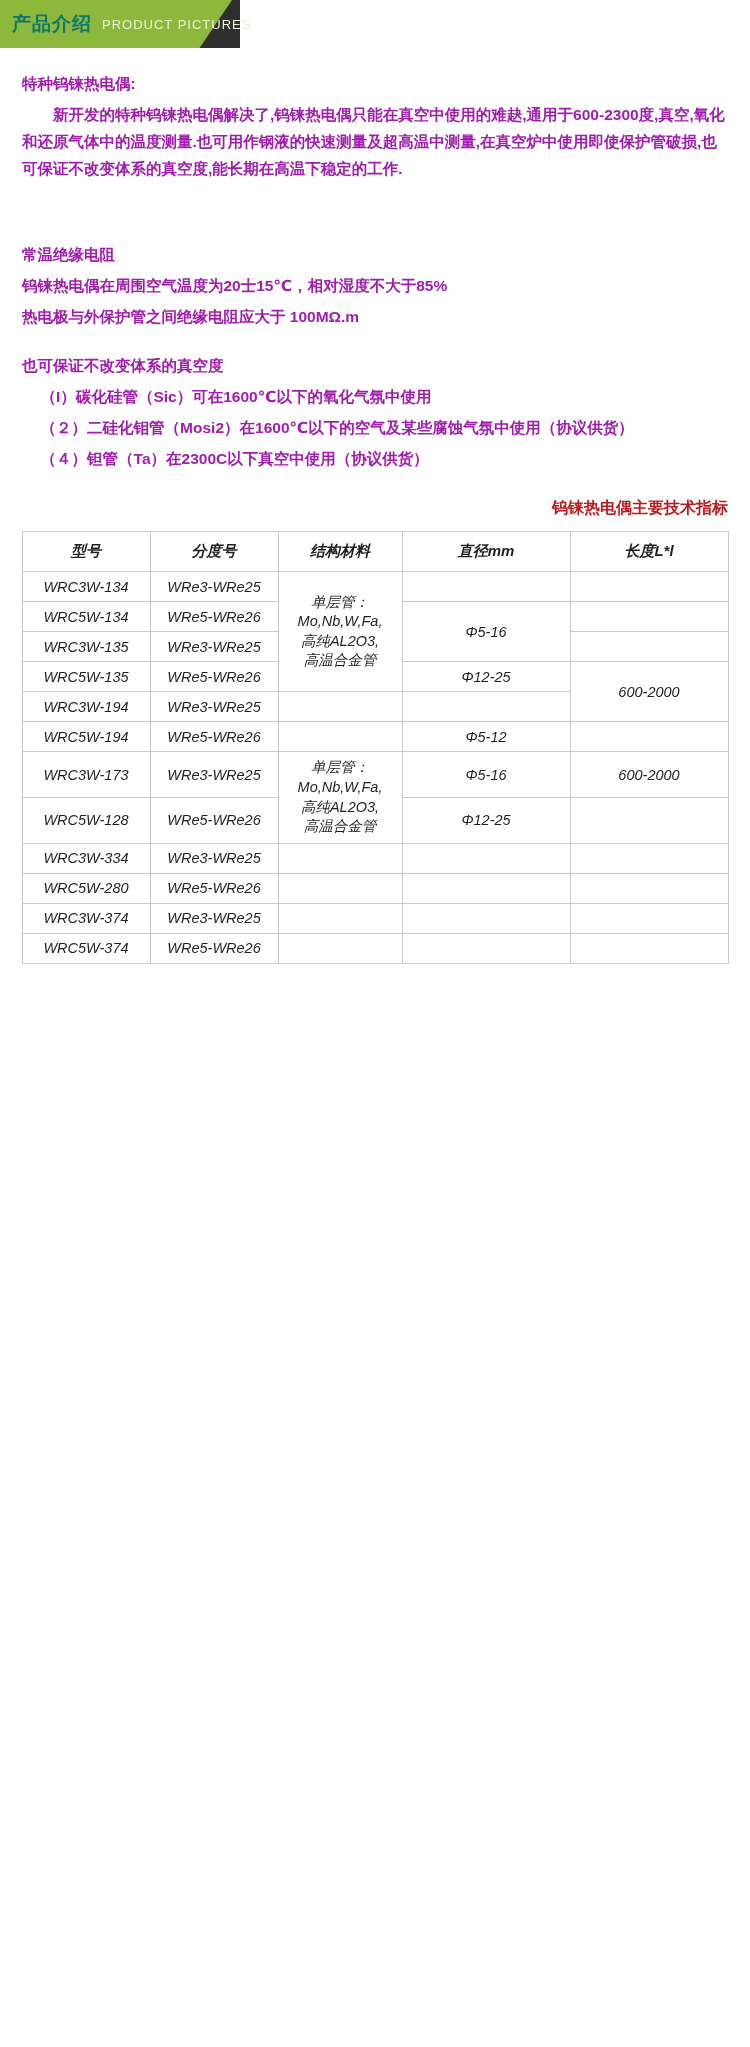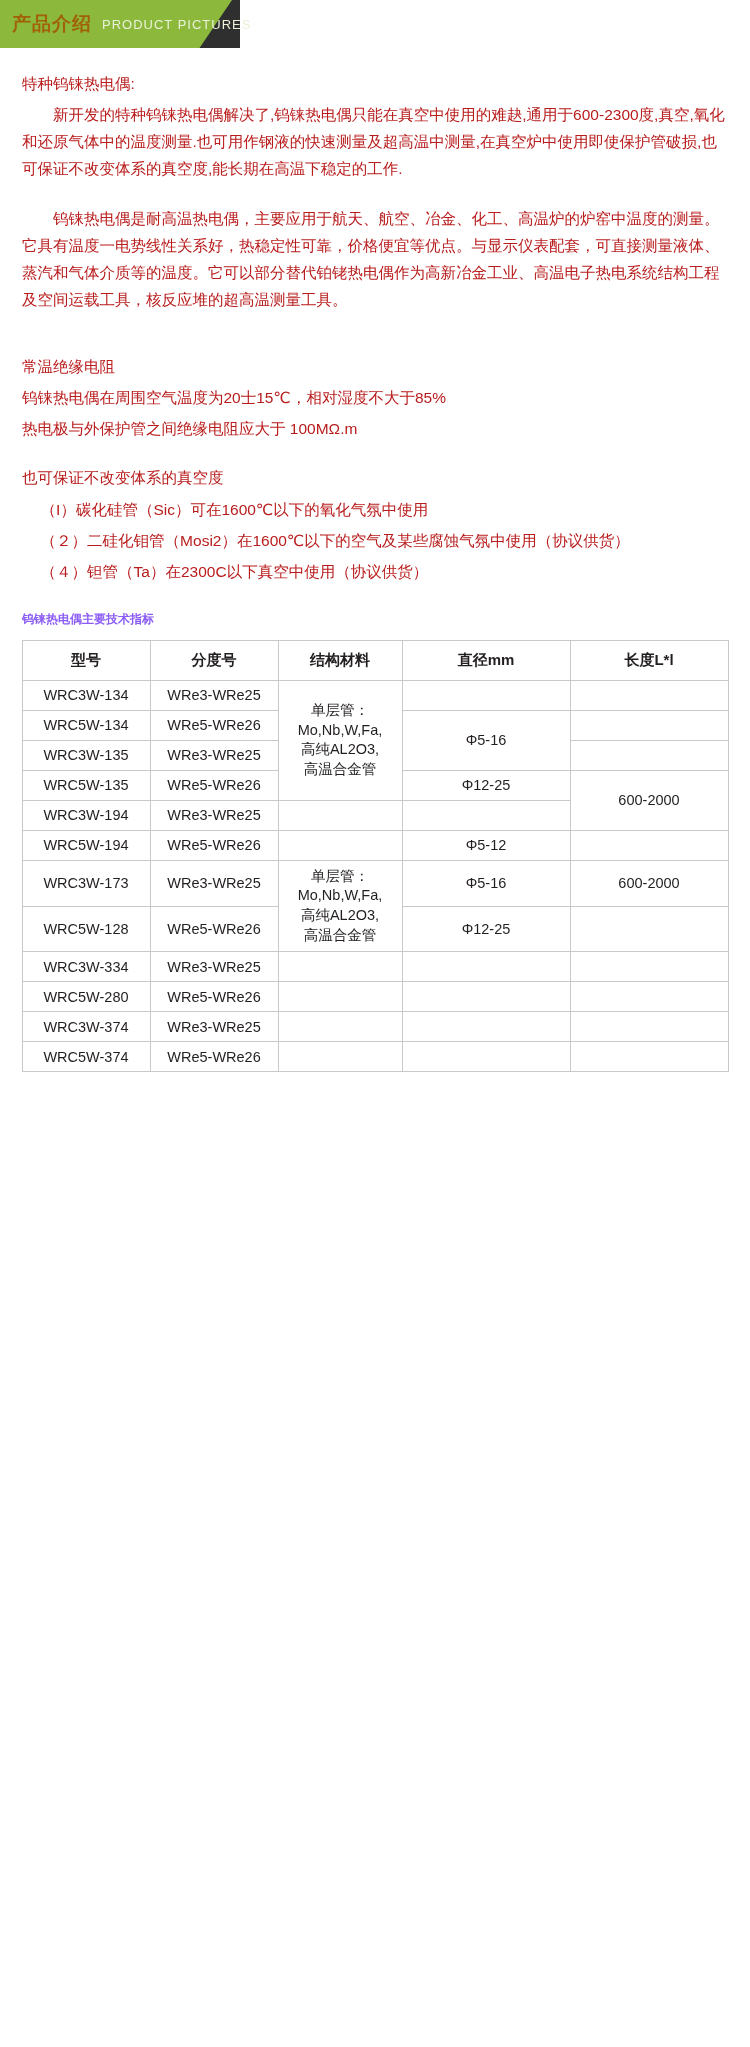--- a/index.html
+++ b/index.html
@@ -51,73 +51,75 @@
     top: 0;
     height: 48px;
     display: flex;
     align-items: center;
     gap: 10px;
     white-space: nowrap;
   }
   .banner-cn {
     font-size: 19px;
     font-weight: bold;
-    color: #a16207;
+    color: #0f766e;
     letter-spacing: 1px;
   }
   .banner-en {
     font-size: 13px;
     color: #e9f2d8;
     letter-spacing: 1px;
   }
 
   
   .content {
     padding: 22px 22px 0 22px;
     box-sizing: border-box;
   }
   .para {
     font-size: 15.5px;
     line-height: 1.75;
-    color: #b91c1c;
+    color: #a21caf;
     margin: 0 0 4px 0;
+    font-weight: bold;
   }
   .para.indent {
     text-indent: 2em;
   }
   .gap {
     height: 18px;
   }
   .para.cjk-list {
     text-indent: 1.2em;
   }
 
   
   .table-title {
-    text-align: left;
-    font-size: 12px;
-    font-weight: bold;
-    color: #8b5cf6;
+    text-align: right;
+    font-size: 16px;
+    font-weight: bold;
+    color: #b91c1c;
     margin: 26px 0 12px 0;
   }
   table.spec {
     border-collapse: collapse;
     width: 706px;
     margin: 0 auto 30px auto;
     table-layout: fixed;
   }
   table.spec th, table.spec td {
     border: 1px solid #c9c9c9;
     text-align: center;
     vertical-align: middle;
     font-size: 14.5px;
     color: #231f20;
     padding: 6px 2px;
     height: 30px;
     box-sizing: border-box;
+    font-style: italic;
   }
   table.spec th {
     font-weight: bold;
     font-size: 15px;
     height: 40px;
   }
   col.c0 { width: 128px; }
   col.c1 { width: 128px; }
   col.c2 { width: 124px; }
   col.c3 { width: 168px; }
@@ -146,21 +148,20 @@
     </div>
   </div>
 
   <div class="content">
 
     <p class="para">特种钨铼热电偶:</p>
     <p class="para indent">新开发的特种钨铼热电偶解决了,钨铼热电偶只能在真空中使用的难赽,通用于600-2300度,真空,氧化和还原气体中的温度测量.也可用作钢液的快速测量及超高温中测量,在真空炉中使用即使保护管破损,也可保证不改变体系的真空度,能长期在高温下稳定的工作.</p>
 
     <div class="gap"></div>
 
-    <p class="para indent">钨铼热电偶是耐高温热电偶，主要应用于航天、航空、冶金、化工、高温炉的炉窑中温度的测量。它具有温度一电势线性关系好，热稳定性可靠，价格便宜等优点。与显示仪表配套，可直接测量液体、蒸汽和气体介质等的温度。它可以部分替代铂铑热电偶作为高新冶金工业、高温电子热电系统结构工程及空间运载工具，核反应堆的超高温测量工具。</p>
 
     <div class="gap"></div>
 
 
     <div class="gap"></div>
 
     <p class="para">常温绝缘电阻</p>
     <p class="para">钨铼热电偶在周围空气温度为20士15℃，相对湿度不大于85%</p>
     <p class="para">热电极与外保护管之间绝缘电阻应大于 100MΩ.m</p>
 

